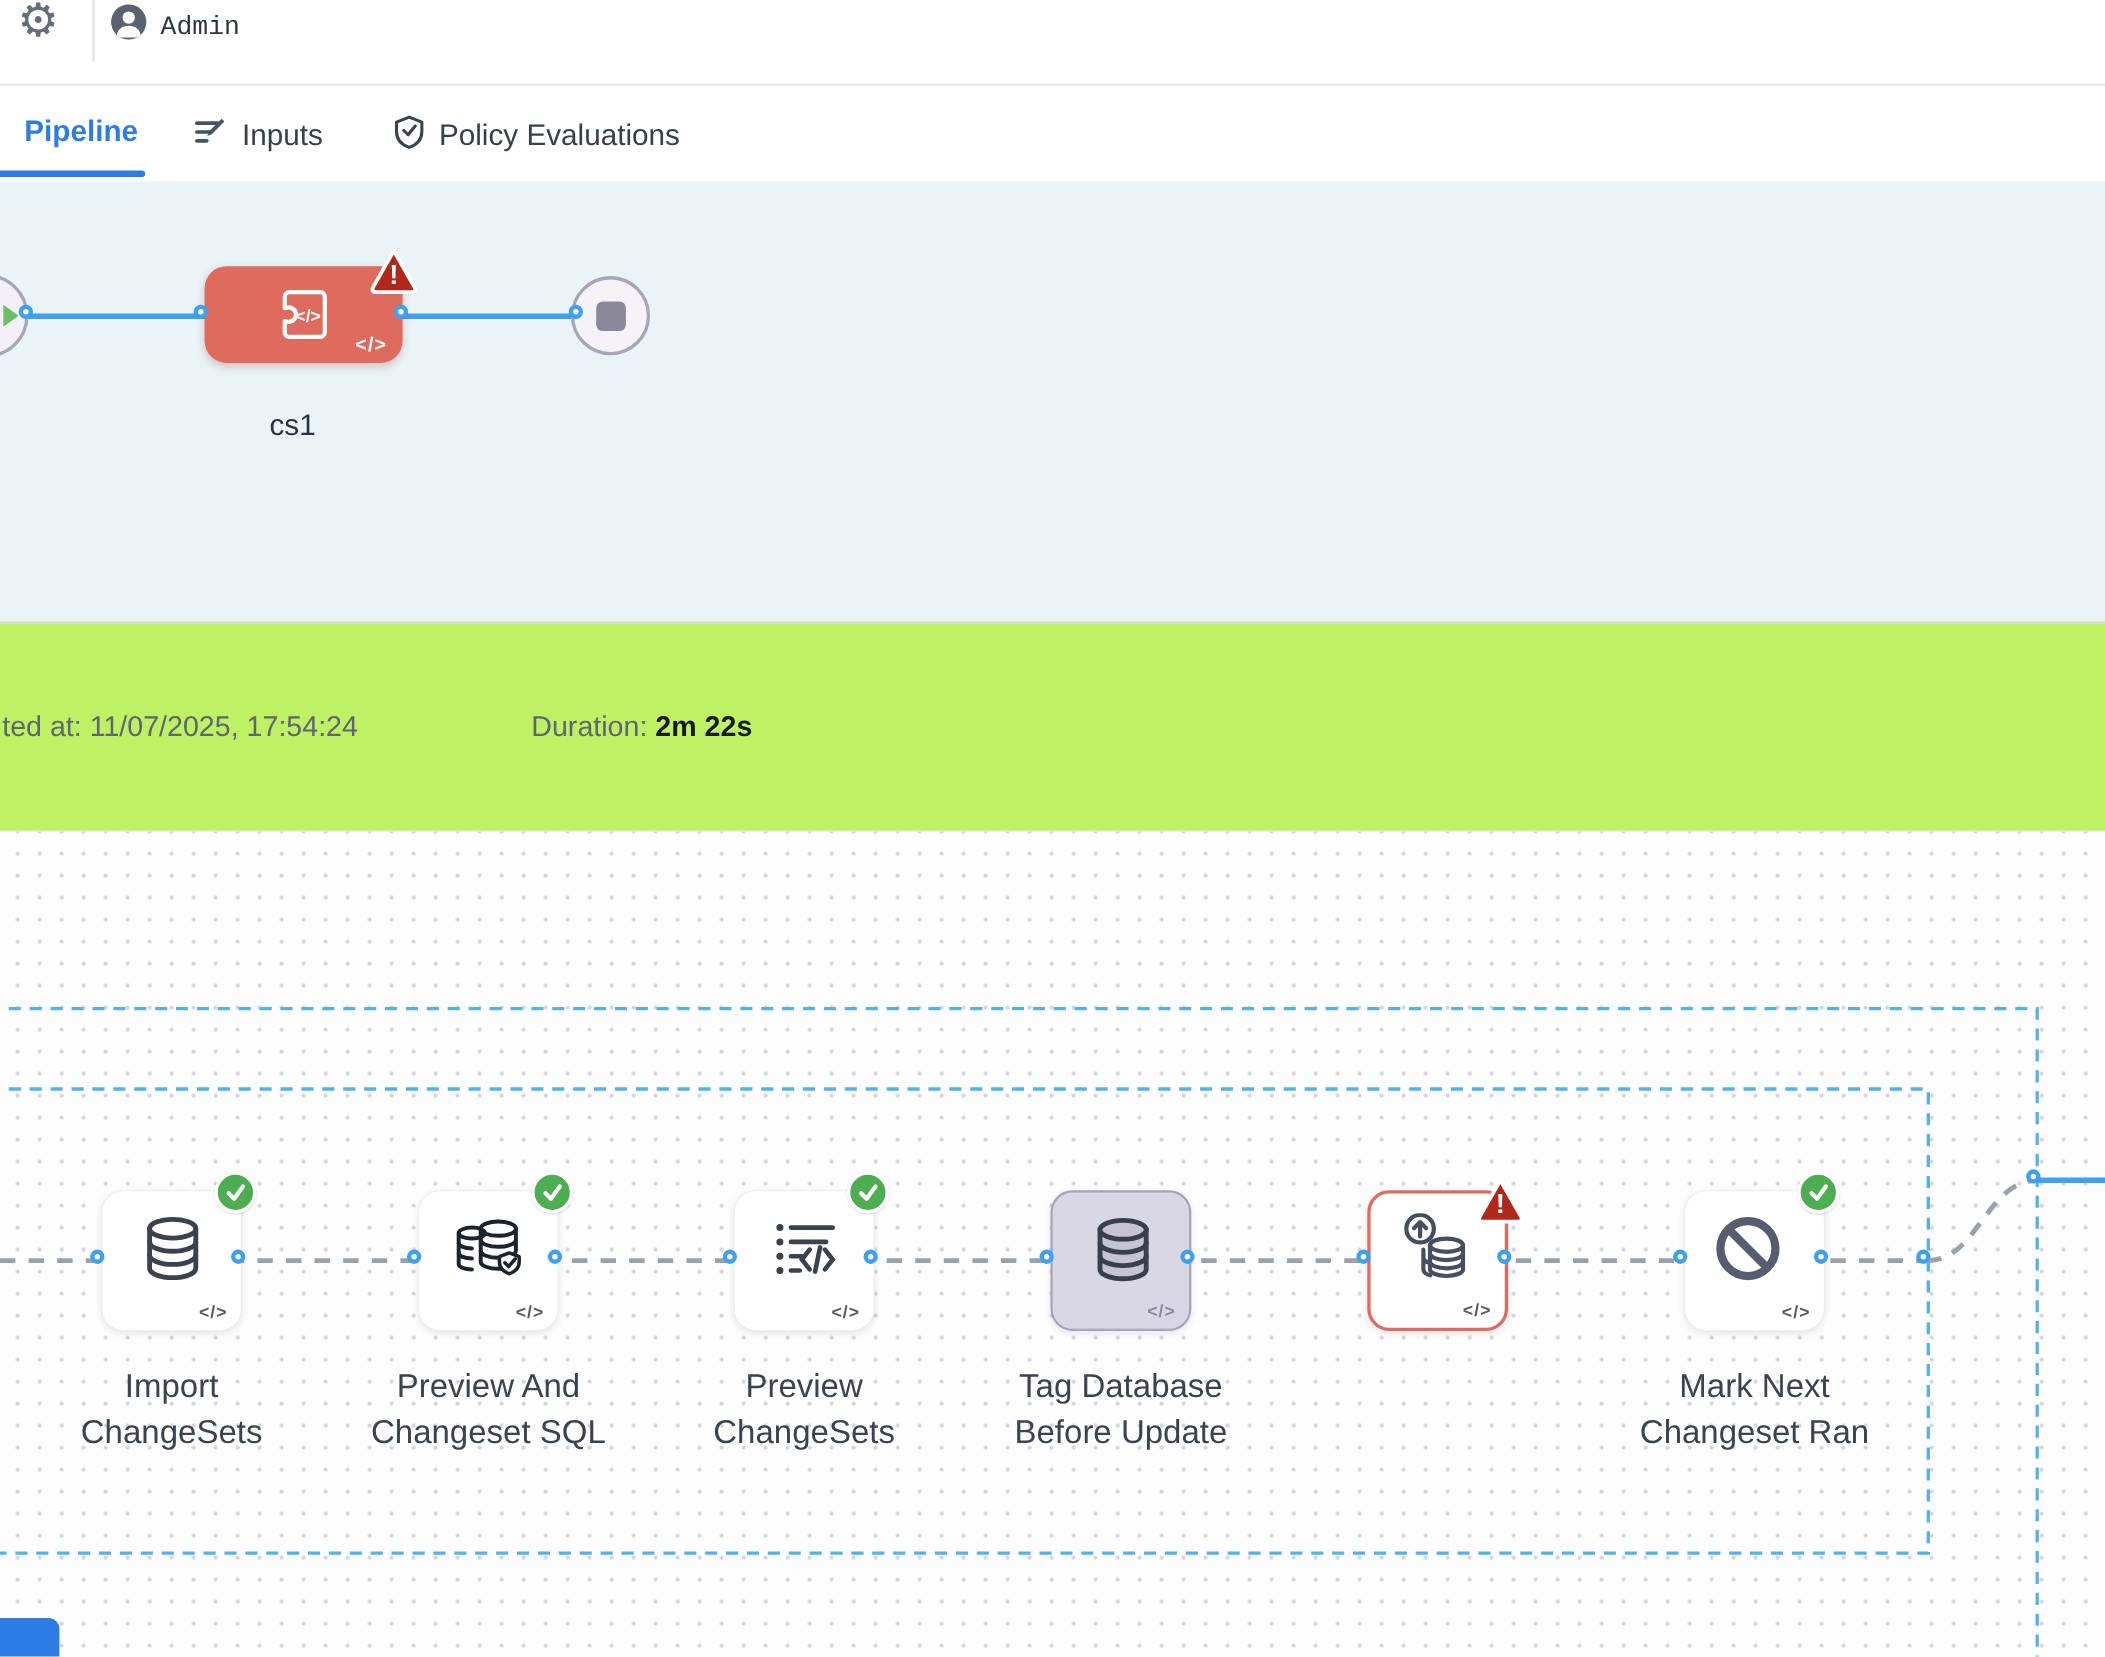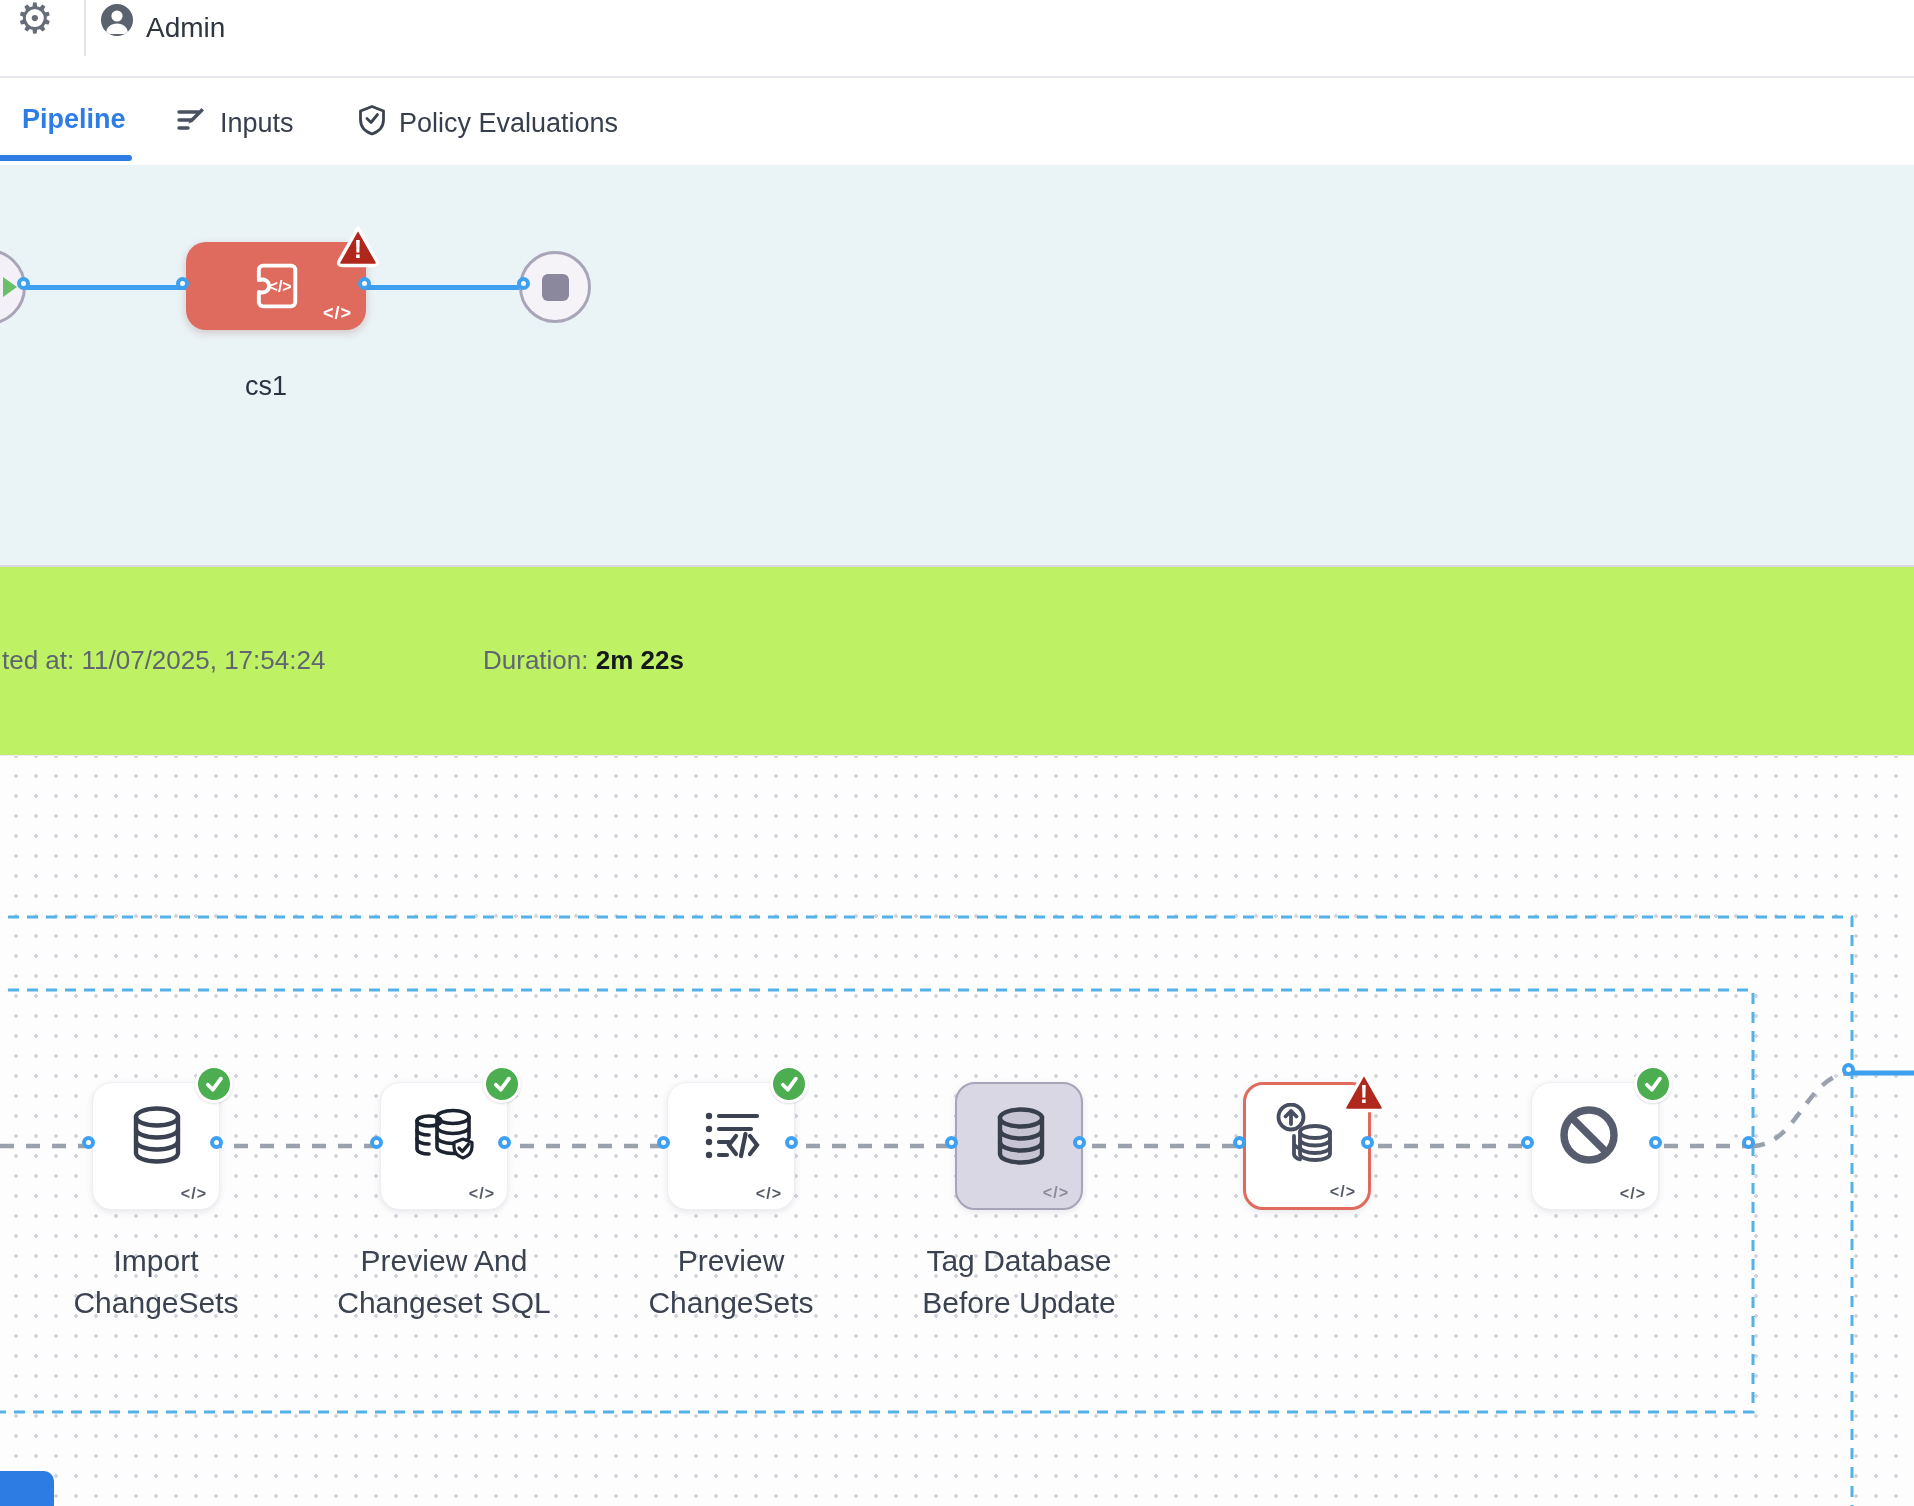--- a/index.html
+++ b/index.html
@@ -5,21 +5,21 @@
   * { margin:0; padding:0; box-sizing:border-box; }
   html,body { width:1914px; height:1506px; overflow:hidden;
     font-family:"Liberation Sans", sans-serif; background:#fff; }
 
   
   .topbar { position:absolute; left:0; top:0; width:1914px; height:78px;
     background:#fff; border-bottom:2px solid #e9e7ee; }
   .gear { position:absolute; left:16px; top:-6px; font-size:42px; color:#666d79; cursor:pointer; }
   .vdiv { position:absolute; left:84px; top:0; width:2px; height:56px; background:#e4e2ea; }
   .avatar { position:absolute; left:100px; top:3px; }
-  .admin-label { position:absolute; left:146px; top:12px; font-size:28px; color:#2f3640; }
+  .admin-label { position:absolute; left:146px; top:12px; font-size:24px; color:#2f3640;font-family:Liberation Mono, monospace; }
 
   
   .tabbar { position:absolute; left:0; top:80px; width:1709px; height:85px; background:#fff; }
   .tab { position:absolute; top:24px; font-size:27px; color:#373e4c; font-weight:500;
     display:flex; align-items:center; gap:12px; cursor:pointer; }
   .tab.active { color:#2e7de5; font-weight:700; }
   .tab-underline { position:absolute; left:0; top:75px; width:132px; height:6px;
     background:#2e7de5; border-radius:0 4px 4px 0; }
 
   
@@ -303,20 +303,24 @@
       <circle cx="32" cy="32" r="25" fill="none" stroke="#575d6f" stroke-width="7.5"></circle>
       <path d="M14.8 14.8 49.2 49.2" stroke="#575d6f" stroke-width="7.5"></path>
     </svg>
     <span class="cmark">&lt;/&gt;</span>
     <span class="badge-ok">
       <svg width="26" height="26" viewBox="0 0 34 34">
           <path d="m9 18 6.5 6.5L26 10" fill="none" stroke="#fff" stroke-width="5" stroke-linecap="round" stroke-linejoin="round"></path>
         </svg>
     </span>
   </div>
+  <div class="slabel" style="left:1435px">
+    <span>Mark Next</span>
+      <span>Changeset Ran</span>
+  </div>
 
   <div class="pt" style="left:81.5px;top:379.5px"></div>
   <div class="pt" style="left:209.5px;top:379.5px"></div>
   <div class="pt" style="left:369.5px;top:379.5px"></div>
   <div class="pt" style="left:497.5px;top:379.5px"></div>
   <div class="pt" style="left:656.5px;top:379.5px"></div>
   <div class="pt" style="left:784.5px;top:379.5px"></div>
   <div class="pt" style="left:944.5px;top:379.5px"></div>
   <div class="pt" style="left:1072.5px;top:379.5px"></div>
   <div class="pt" style="left:1232.5px;top:379.5px"></div>

